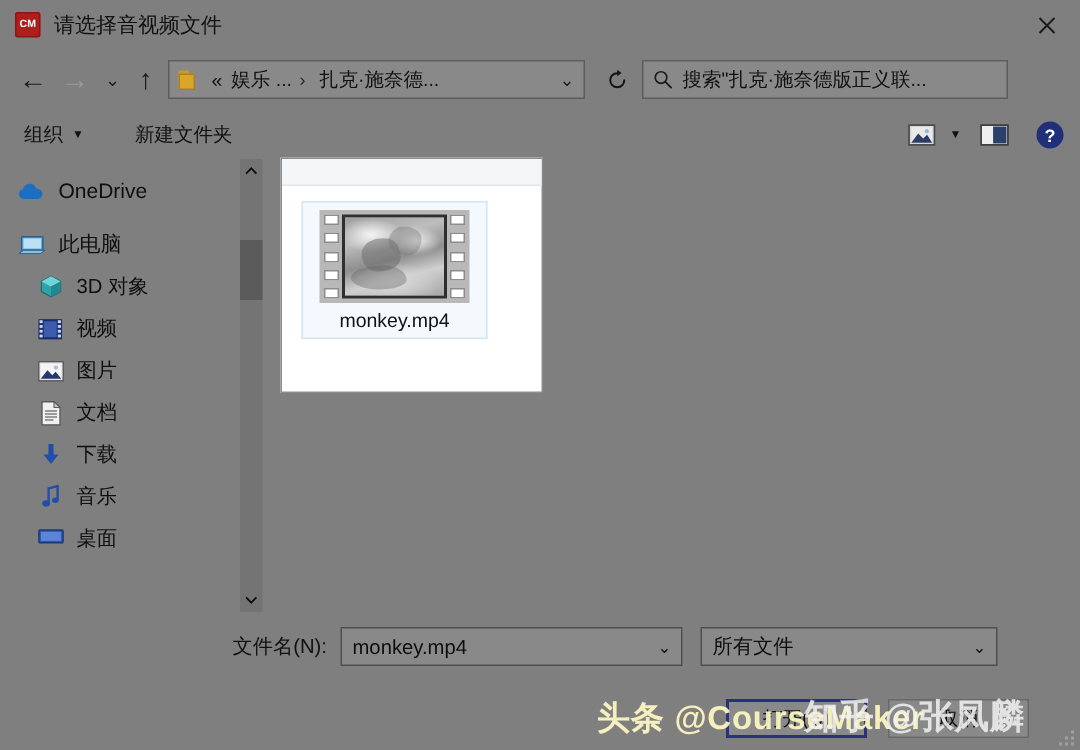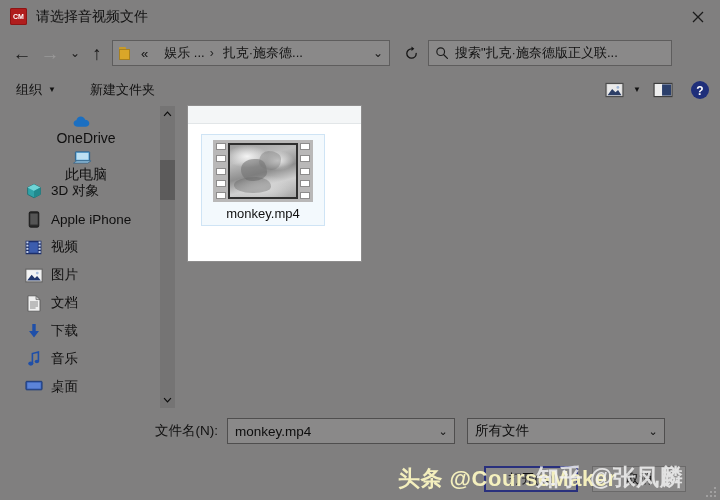--- a/index.html
+++ b/index.html
@@ -229,21 +229,21 @@
     flex: 0 0 auto;
     margin-right: 8px;
     display: flex; align-items: center; justify-content: center;
     position: relative;
   }
   .side-item .lbl {
     font-size: 13.5px;
     color: #0f0f0f;
     white-space: nowrap;
   }
-  .side-item.root { padding-left: 12px; flex-direction: column; }
+  .side-item.root { padding-left: 12px; }
   .side-item.root .lbl { font-size: 14px; }
   .side-item.child { padding-left: 24px; }
   .side-gap { height: 8px; }
 
   
   .side-scroll {
     width: 15px;
     flex: 0 0 auto;
     background: #757474;
     display: flex;
@@ -519,21 +519,21 @@
     <div class="nav-btn small">
       <span class="nav-arrow">↑</span>
     </div>
 
     <div class="breadcrumb">
       <div class="folder-ico">
         <i class="tab"></i>
           <i class="body"></i>
       </div>
       <span class="crumb-text" style="flex:0 0 auto;">«</span>
-      <span class="crumb-text" style="flex:0 0 auto; margin-left:16px;">娱乐 ...</span>
+      <span class="crumb-text" style="flex:0 0 auto; margin-left:6px;">娱乐 ...</span>
       <span class="crumb-sep">›</span>
       <span class="crumb-text" style="flex:0 0 auto; margin-left:4px;">扎克·施奈德...</span>
       <span class="crumb-chev" style="margin-left:auto;">⌄</span>
     </div>
 
     <div class="refresh-btn">
       <svg width="15" height="15" viewBox="0 0 16 16">
         <path d="M13 8 A5 5 0 1 1 8 3 L8 3" stroke="#141414" stroke-width="1.4" fill="none" stroke-linecap="round"></path>
         <path d="M8 0.6 L8 5.2 L11 2.9 Z" fill="#141414"></path>
       </svg>
@@ -616,29 +616,20 @@
         <span class="ico">
           <svg width="16" height="16" viewBox="0 0 16 16">
             <path d="M8 1.2 L14.4 4.6 L14.4 11.4 L8 14.8 L1.6 11.4 L1.6 4.6 Z" fill="#2fa3a8" stroke="#1d6c70" stroke-width="0.8"></path>
             <path d="M8 1.2 L14.4 4.6 L8 8 L1.6 4.6 Z" fill="#6fd4d6"></path>
             <path d="M8 8 L14.4 4.6 L14.4 11.4 L8 14.8 Z" fill="#218a8e"></path>
           </svg>
         </span>
         <span class="lbl">3D 对象</span>
       </div>
 
-      <div class="side-item child">
-        <span class="ico">
-          <svg width="12" height="17" viewBox="0 0 12 17">
-            <rect x="1.2" y="0.8" width="9.6" height="15.4" rx="1.4" fill="#2a2a2a" stroke="#101010" stroke-width="0.8"></rect>
-            <rect x="2.3" y="2.6" width="7.4" height="11" fill="#555555"></rect>
-          </svg>
-        </span>
-        <span class="lbl">Apple iPhone</span>
-      </div>
 
       <div class="side-item child">
         <span class="ico">
           <svg width="17" height="15" viewBox="0 0 18 16">
             <rect x="0.6" y="0.8" width="16.8" height="14.4" fill="#1c2f6b"></rect>
             <g fill="#c9d6ef">
               <rect x="1.4" y="1.6" width="2.2" height="2"></rect>
                 <rect x="1.4" y="5" width="2.2" height="2"></rect>
               <rect x="1.4" y="8.4" width="2.2" height="2"></rect>
                 <rect x="1.4" y="11.8" width="2.2" height="2"></rect>

